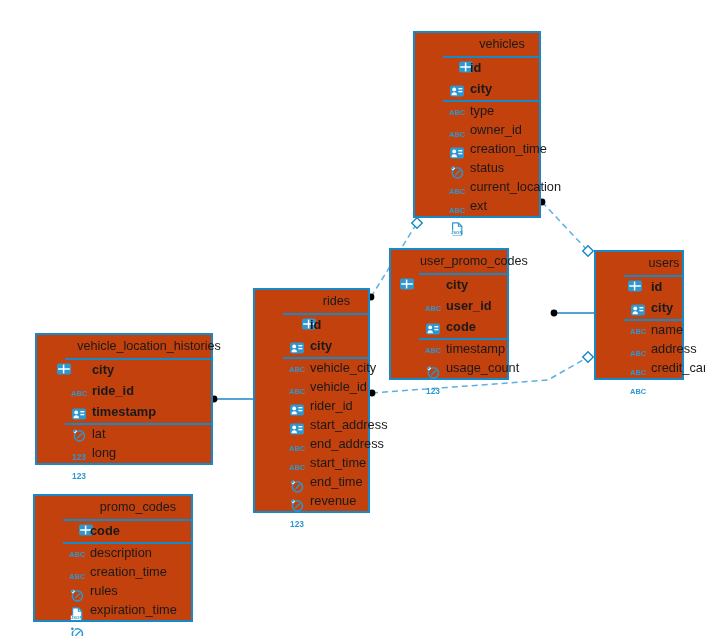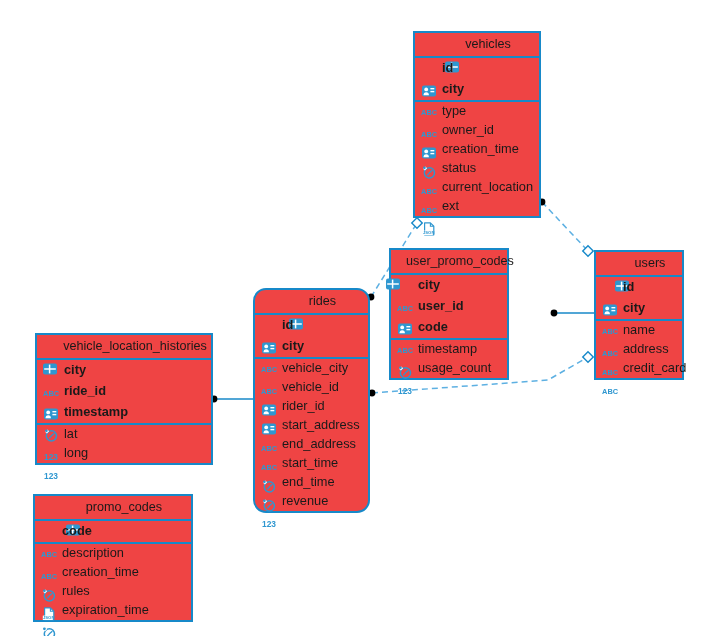--- a/index.html
+++ b/index.html
@@ -6,44 +6,45 @@
   .canvas{
     position:relative;
     width:705px;height:636px;
     background:#ffffff;
     font-family:"Liberation Sans",sans-serif;
     overflow:hidden;
   }
   #relations{position:absolute;left:0;top:0;width:705px;height:636px;}
   .db-table{
     position:absolute;
-    background:#ef4444;
+    background:#c2410c;
     border:2px solid #1789c9;
     box-sizing:border-box;
     z-index:2;
+    padding-left:28px;
   }
   .thead{
     display:flex;align-items:center;justify-content:center;gap:5px;
     height:23px;
     border-bottom:2px solid #1789c9;
     font-size:12.6px;color:#1a1a1a;
     white-space:nowrap;
     padding:0 3px;
   }
   .sec{display:block;}
   .sec.fields{border-top:2px solid #1789c9;}
   .row{
     display:flex;align-items:center;gap:5px;
     padding-left:5px;
     font-size:12.8px;color:#1a1a1a;
     white-space:nowrap;
   }
   .sec.pk .row{height:21px;font-weight:700;}
   .sec.fields .row{height:19px;}
-  .icon-box{width:17px;min-width:17px;display:flex;align-items:center;justify-content:flex-end;margin-top:44px;}
+  .icon-box{width:17px;min-width:17px;display:flex;align-items:center;justify-content:center;margin-top:44px;}
   .lbl{line-height:1;}
 </style>
 </head>
 <body>
 
 <div class="canvas">
   <div id="relations"><svg width="705" height="636" viewBox="0 0 705 636" xmlns="http://www.w3.org/2000/svg">
         <polyline points="542,202 588,251" fill="none" stroke="#5db0e2" stroke-width="1.5" stroke-dasharray="6 4"></polyline>
         <polyline points="371,297 417,223" fill="none" stroke="#5db0e2" stroke-width="1.5" stroke-dasharray="6 4"></polyline>
         <polyline points="554,313 594,313" fill="none" stroke="#1789c9" stroke-width="1.5"></polyline>
@@ -269,21 +270,21 @@
           <div class="row">
             <span class="icon-box">
               <svg width="16" height="16" viewBox="0 0 16 16">
                 <text x="0" y="11" font-family="Liberation Sans, sans-serif" font-size="7.4" font-weight="bold" fill="#2f97d0" letter-spacing="0.1">ABC</text>
               </svg>
             </span>
             <span class="lbl">credit_card</span>
           </div>
         </div>
       </div>
-      <div class="db-table" style="left: 253px; top: 288px; width: 117px; border-radius: 13px;">
+      <div class="db-table" style="left: 253px; top: 288px; width: 117px;">
         <div class="thead">
           <span class="icon-box">
             <svg width="16" height="16" viewBox="0 0 16 16">
               <rect x="1" y="2.6" width="14" height="11" rx="2" fill="#2f97d0"></rect>
               <line x1="2.2" y1="8" x2="13.8" y2="8" stroke="#fff" stroke-width="1.5"></line>
               <line x1="7.6" y1="3.6" x2="7.6" y2="12.4" stroke="#fff" stroke-width="1.5"></line>
             </svg>
           </span>
           <span class="lbl">rides</span>
         </div>

